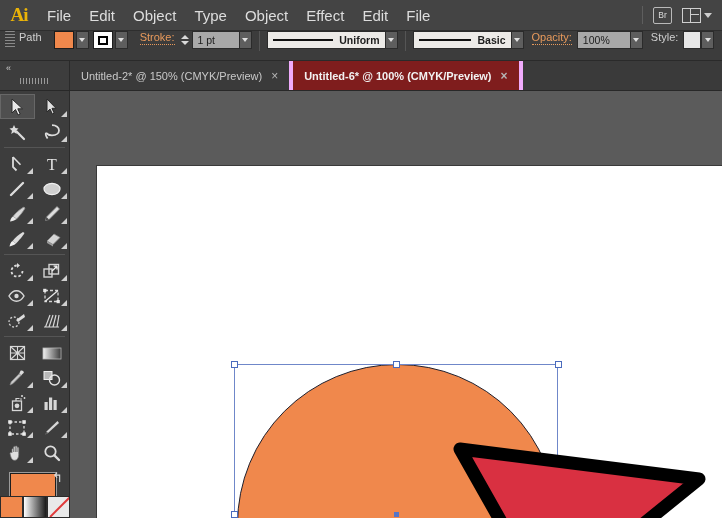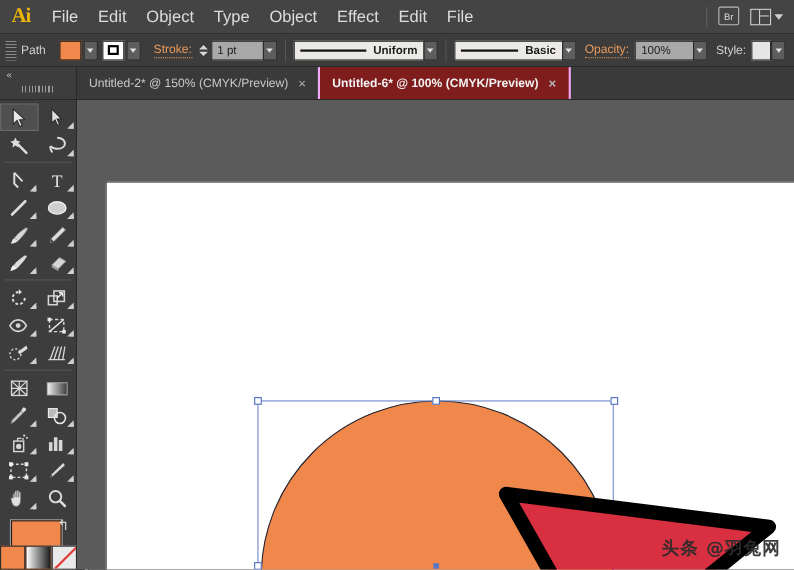--- a/index.html
+++ b/index.html
@@ -22,39 +22,39 @@
   }
   .ai-logo {
     width:38px; height:31px; display:flex; align-items:center; justify-content:center;
     font-family:"Liberation Serif", serif; font-weight:bold; font-size:19px;
     color:#eab308; letter-spacing:-1px;
   }
   .menu-item {
     padding:0 9px; height:31px; line-height:31px; font-size:15px; color:#ddd;
     white-space:nowrap; cursor:default;
   }
-  .menu-right { margin-left:auto; display:flex; padding-right:10px; gap:10px; }
+  .menu-right { margin-left:auto; display:flex; align-items:center; padding-right:10px; gap:10px; }
   .menu-sep { width:1px; height:18px; background:#5e5e5e; margin-left:6px; }
   .br-btn {
     width:19px; height:17px; border:1px solid #b9b9b9; border-radius:2px;
     display:flex; align-items:center; justify-content:center;
     font-size:8.5px; color:#dcdcdc; font-family:"Liberation Sans", sans-serif;
   }
   .arrange-btn { display:flex; align-items:center; gap:3px; }
   .arrange-ico { width:19px; height:15px; border:1.5px solid #cfcfcf; display:flex; }
   .arrange-ico i { display:block; border-right:1.5px solid #cfcfcf; height:100%; }
   .arrange-ico i.a { width:8px; }
   .arrange-ico i.b { width:8px; border-right:none; border-bottom:1.5px solid #cfcfcf; height:50%; }
   .caret { width:0;height:0;border-left:4px solid transparent;border-right:4px solid transparent;border-top:5px solid #cfcfcf; }
 
   
   .controlbar {
     position:absolute; left:0; top:31px; width:722px; height:30px;
     background:#3c3c3c;
-    display:flex; align-items:center;
+    display:flex; align-items:flex-start;
     border-bottom:1px solid #2a2a2a;
     gap:0px;
   }
   .grip {
     width:10px; height:18px; margin:0 4px 0 5px;
     background:repeating-linear-gradient(to bottom,#8a8a8a 0 1px,transparent 1px 3px);
     border-radius:1px;
   }
   .cb-label { font-size:11px; color:#cfcfcf; margin-right:12px; }
   .cb-label.dotted {
@@ -116,21 +116,21 @@
   .collapse-ar {
     color:#c9c9c9; font-size:9px; padding:2px 0 0 6px; letter-spacing:-1px;
   }
   .tool-grip {
     position:absolute; left:20px; top:17px; width:30px; height:6px;
     background:repeating-linear-gradient(to right,#9a9a9a 0 1px,transparent 1px 3px);
   }
   .doc-tab {
     display:flex; align-items:center; gap:9px;
     padding:0 11px; font-size:11px; color:#c9c9c9;
-    border-right:2px solid #f0abfc; white-space:nowrap;
+    border-right:4px solid #f0abfc; white-space:nowrap;
     background:#3a3a3a;
   }
   .doc-tab.active { background:#7f1d1d; color:#f2f2f2; font-weight:bold; }
   .doc-tab .x { font-size:12px; color:#b5b5b5; line-height:1; }
   .tab-filler { flex:1; background:#3a3a3a; }
 
   
   .toolpanel {
     position:absolute; left:0; top:91px; width:70px; height:427px;
     background:#3d3d3d; border-right:1px solid #2b2b2b;
@@ -602,17 +602,16 @@
                  L247 38
                  L174 97
                  L253 153
                  C265 163 262 181 249 187
                  C238 192 228 188 221 180
                  L152 112
                  L104 178
                  Z" fill="#d93041" stroke="#000000" stroke-width="13" stroke-linejoin="round" stroke-linecap="round"></path>
       </svg>
 
-      <div class="watermark">头条 @羽兔网</div>
     </div>
   </div>
 
 </div>
 
 </body></html>

